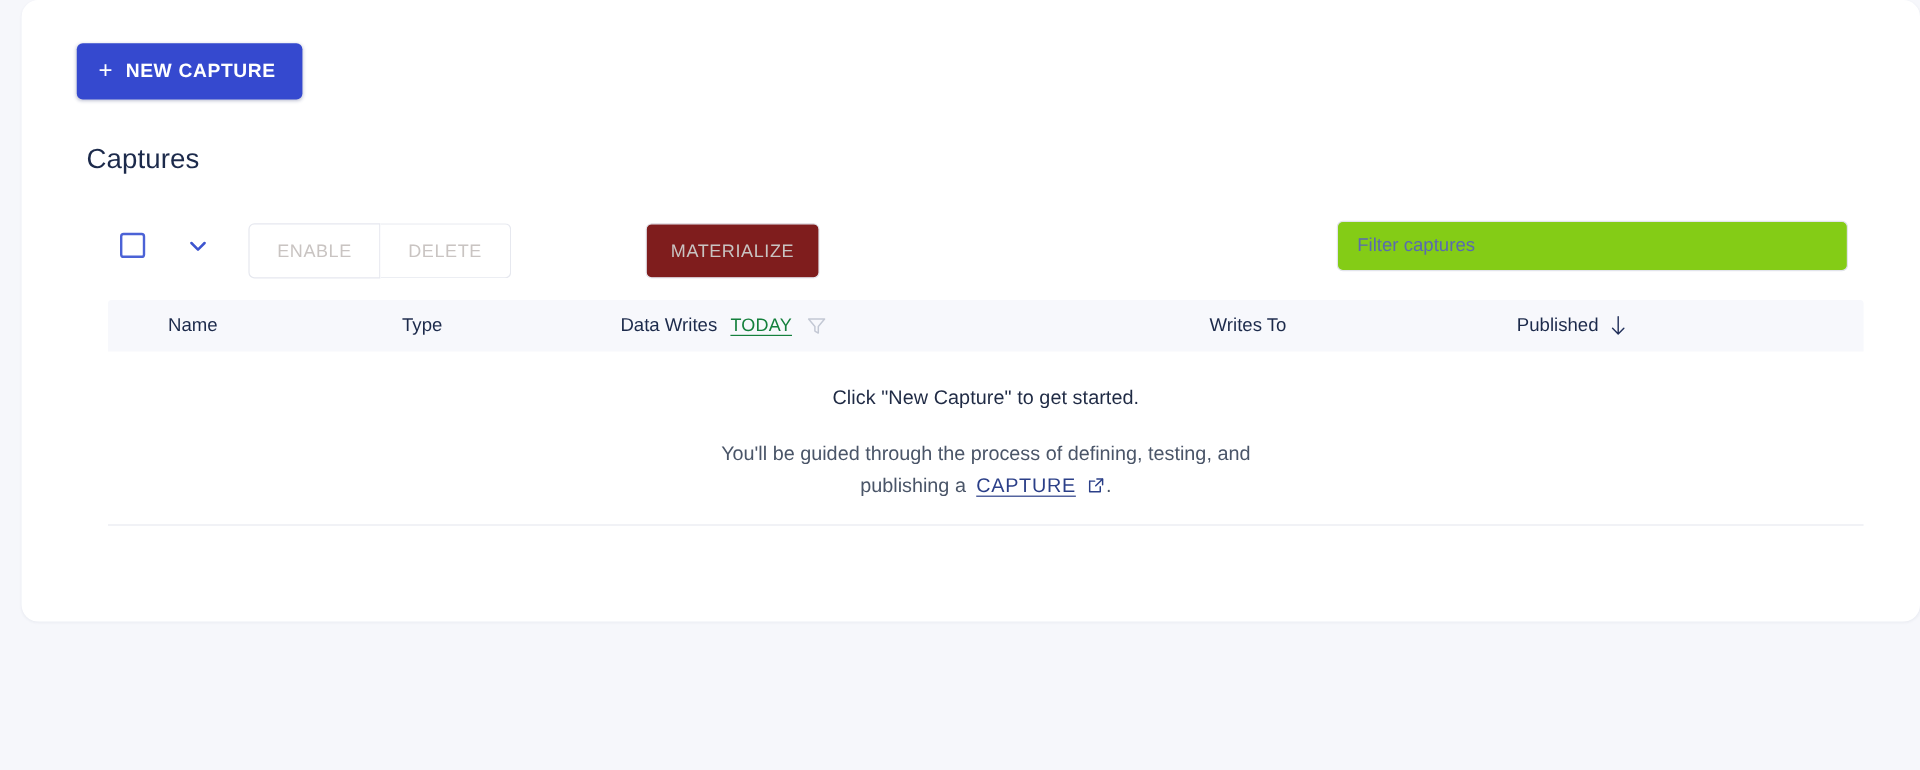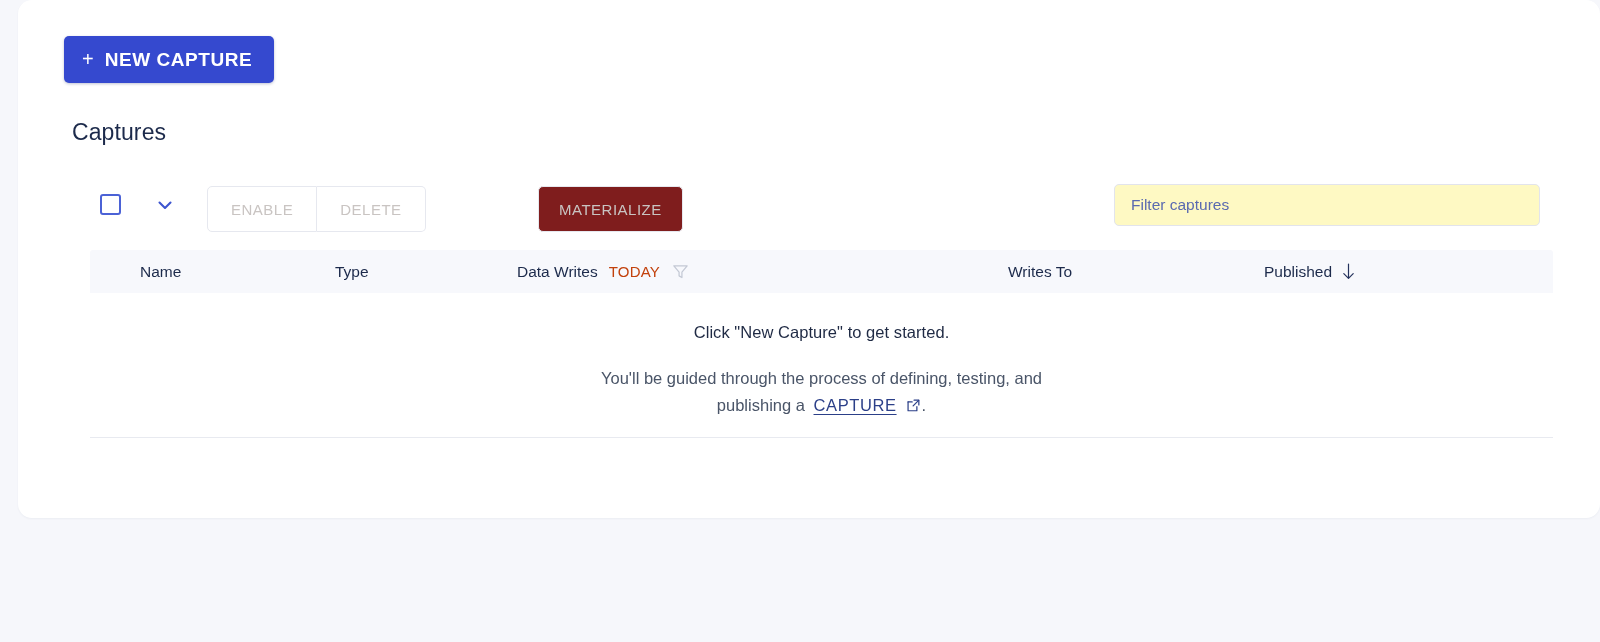--- a/index.html
+++ b/index.html
@@ -46,21 +46,21 @@
   .new-capture-btn .plus-glyph {
     display: inline-block;
     font-size: 20px;
     line-height: 1;
     font-weight: 400;
     color: #ffffff;
     position: relative;
     top: -1px;
   }
   .new-capture-btn .btn-label {
-    font-size: 19px;
+    font-size: 16px;
     font-weight: bold;
     letter-spacing: 0.55px;
   }
 
   
   .section-title {
     position: absolute;
     left: 54px;
     top: 119px;
     font-size: 23px;
@@ -152,21 +152,21 @@
   .filter-input {
     width: 100%;
     height: 100%;
     box-sizing: border-box;
     border: 1px solid #e2e4ec;
     border-radius: 5px;
     padding: 0 16px;
     font-size: 15.5px;
     color: #2a3c7a;
     font-family: "Liberation Sans", sans-serif;
-    background: #fef9c3;
+    background: #84cc16;
     outline: none;
   }
   .filter-input::placeholder {
     color: #5a6ab0;
     opacity: 1;
   }
 
   
   .table-wrap {
     position: absolute;
@@ -190,23 +190,24 @@
     color: #1c2a4b;
     white-space: nowrap;
   }
   .th-name      { left: 50px; }
   .th-type      { left: 245px; }
   .th-data      { left: 427px; gap: 11px; }
   .th-writes    { left: 918px; }
   .th-published { left: 1174px; gap: 8px; align-items: center; }
 
   .today-pill {
-    color: #c2410c;
+    color: #15803d;
     font-size: 15px;
     letter-spacing: 0.2px;
+    text-decoration: underline;
     text-underline-offset: 3px;
     cursor: pointer;
   }
   .funnel-icon { width: 19px; height: 19px; cursor: pointer; display:block;}
   .sort-arrow  { width: 17px; height: 19px; display:block; }
 
   
   .empty-state {
     position: absolute;
     left: 72px;

